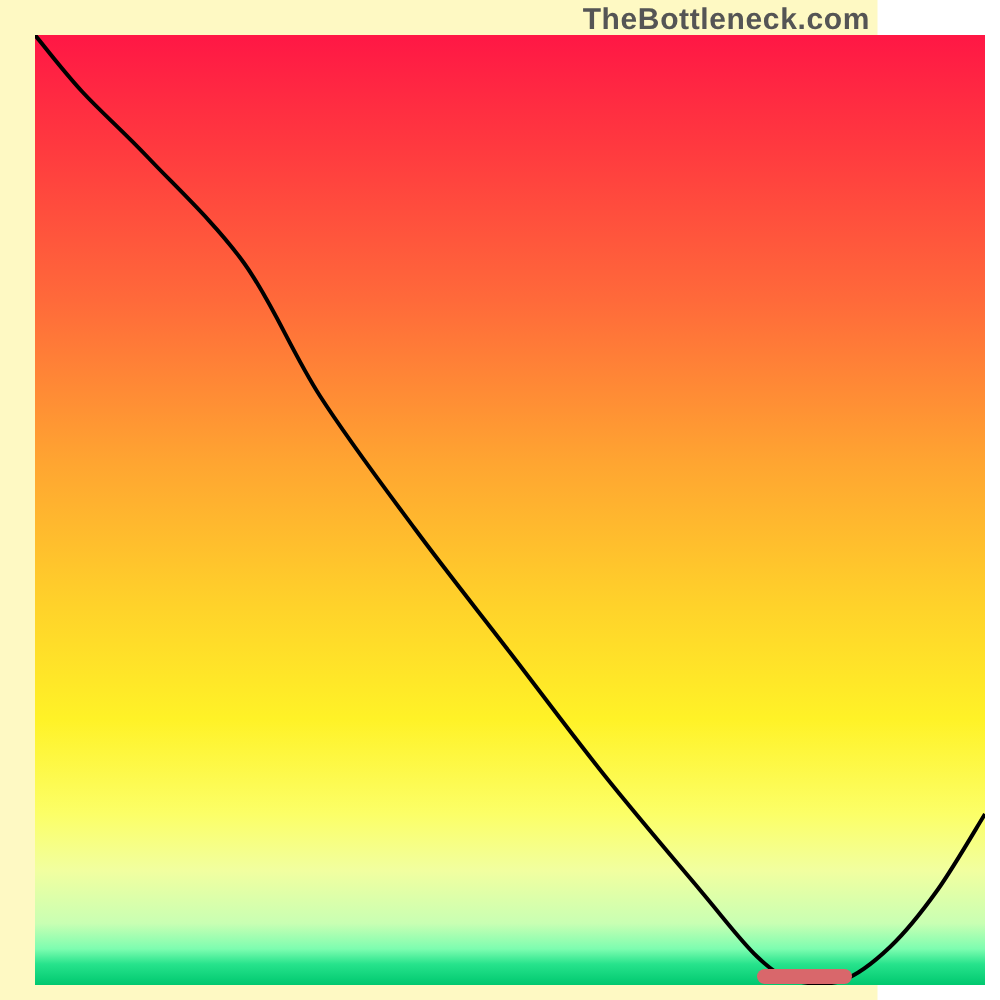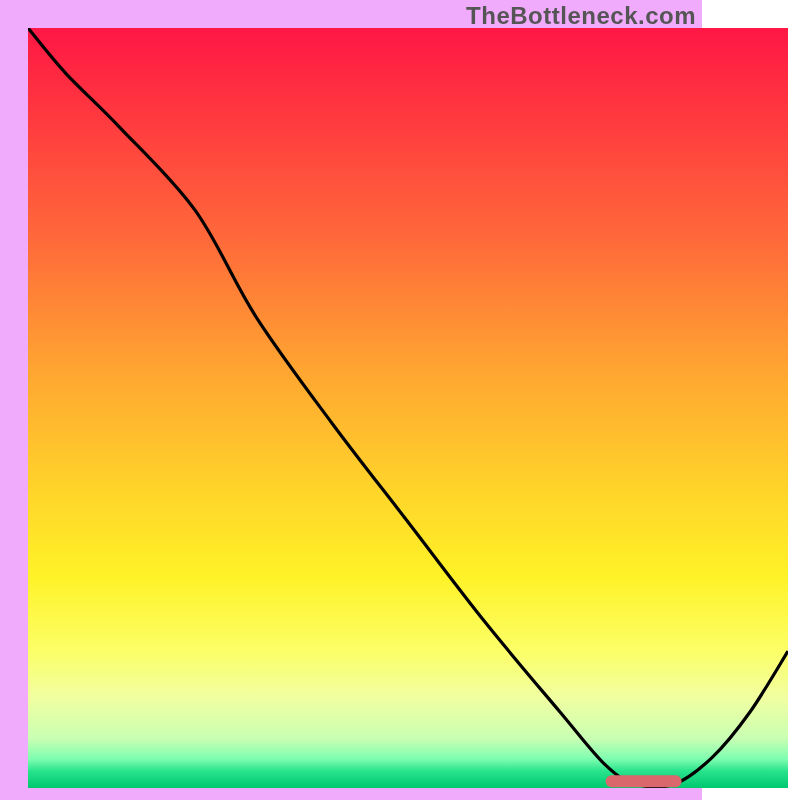--- a/index.html
+++ b/index.html
@@ -8,21 +8,21 @@
     width: 800px;
     height: 800px;
     overflow: hidden;
     background: #ffffff;
     font-family: Arial, Helvetica, sans-serif;
   }
   .outer {
     position: relative;
     width: 702px;
     height: 800px;
-    background: #f0abfc;
+    background: #fef9c3;
   }
   .watermark {
     position: absolute;
     top: 2px;
     right: 6px;
     color: #555555;
     font-size: 24px;
     font-weight: 600;
     letter-spacing: 0.5px;
     z-index: 20;

